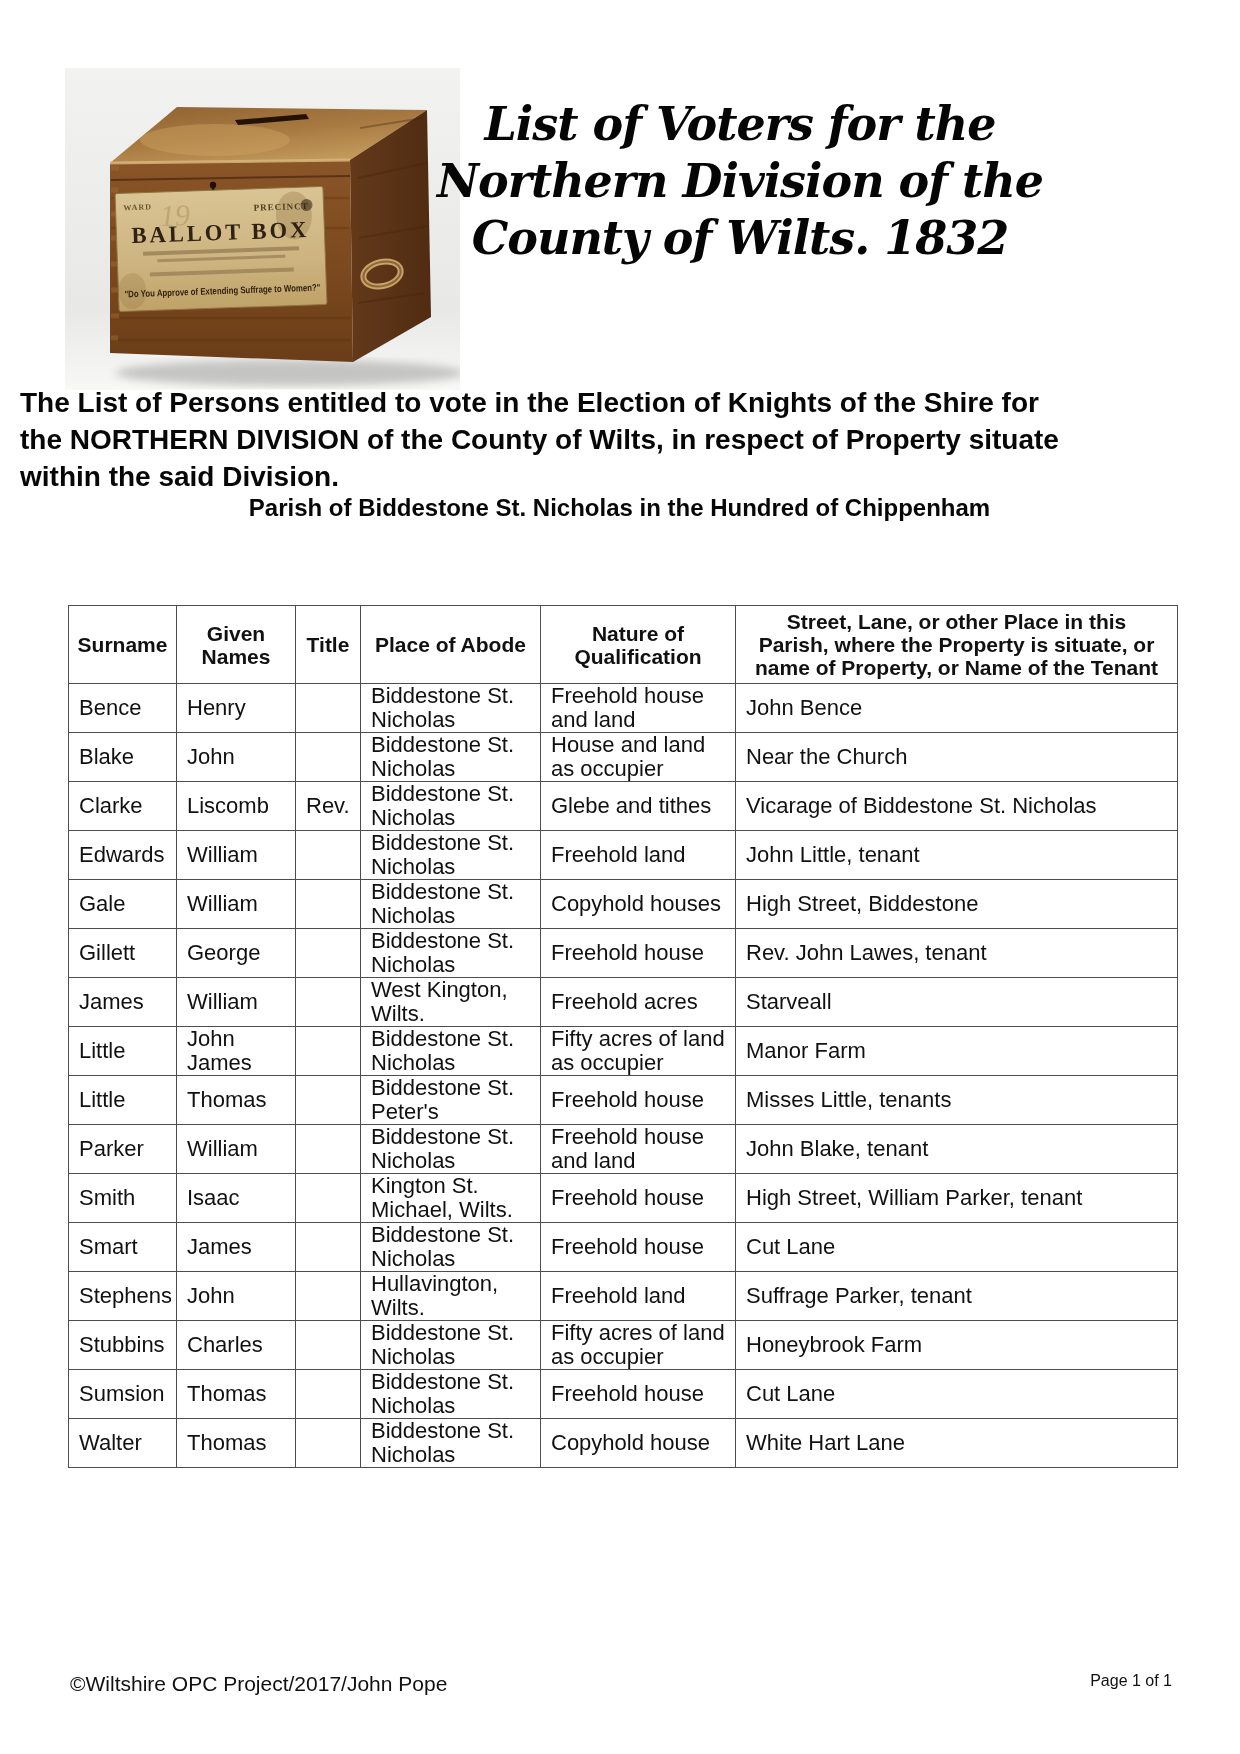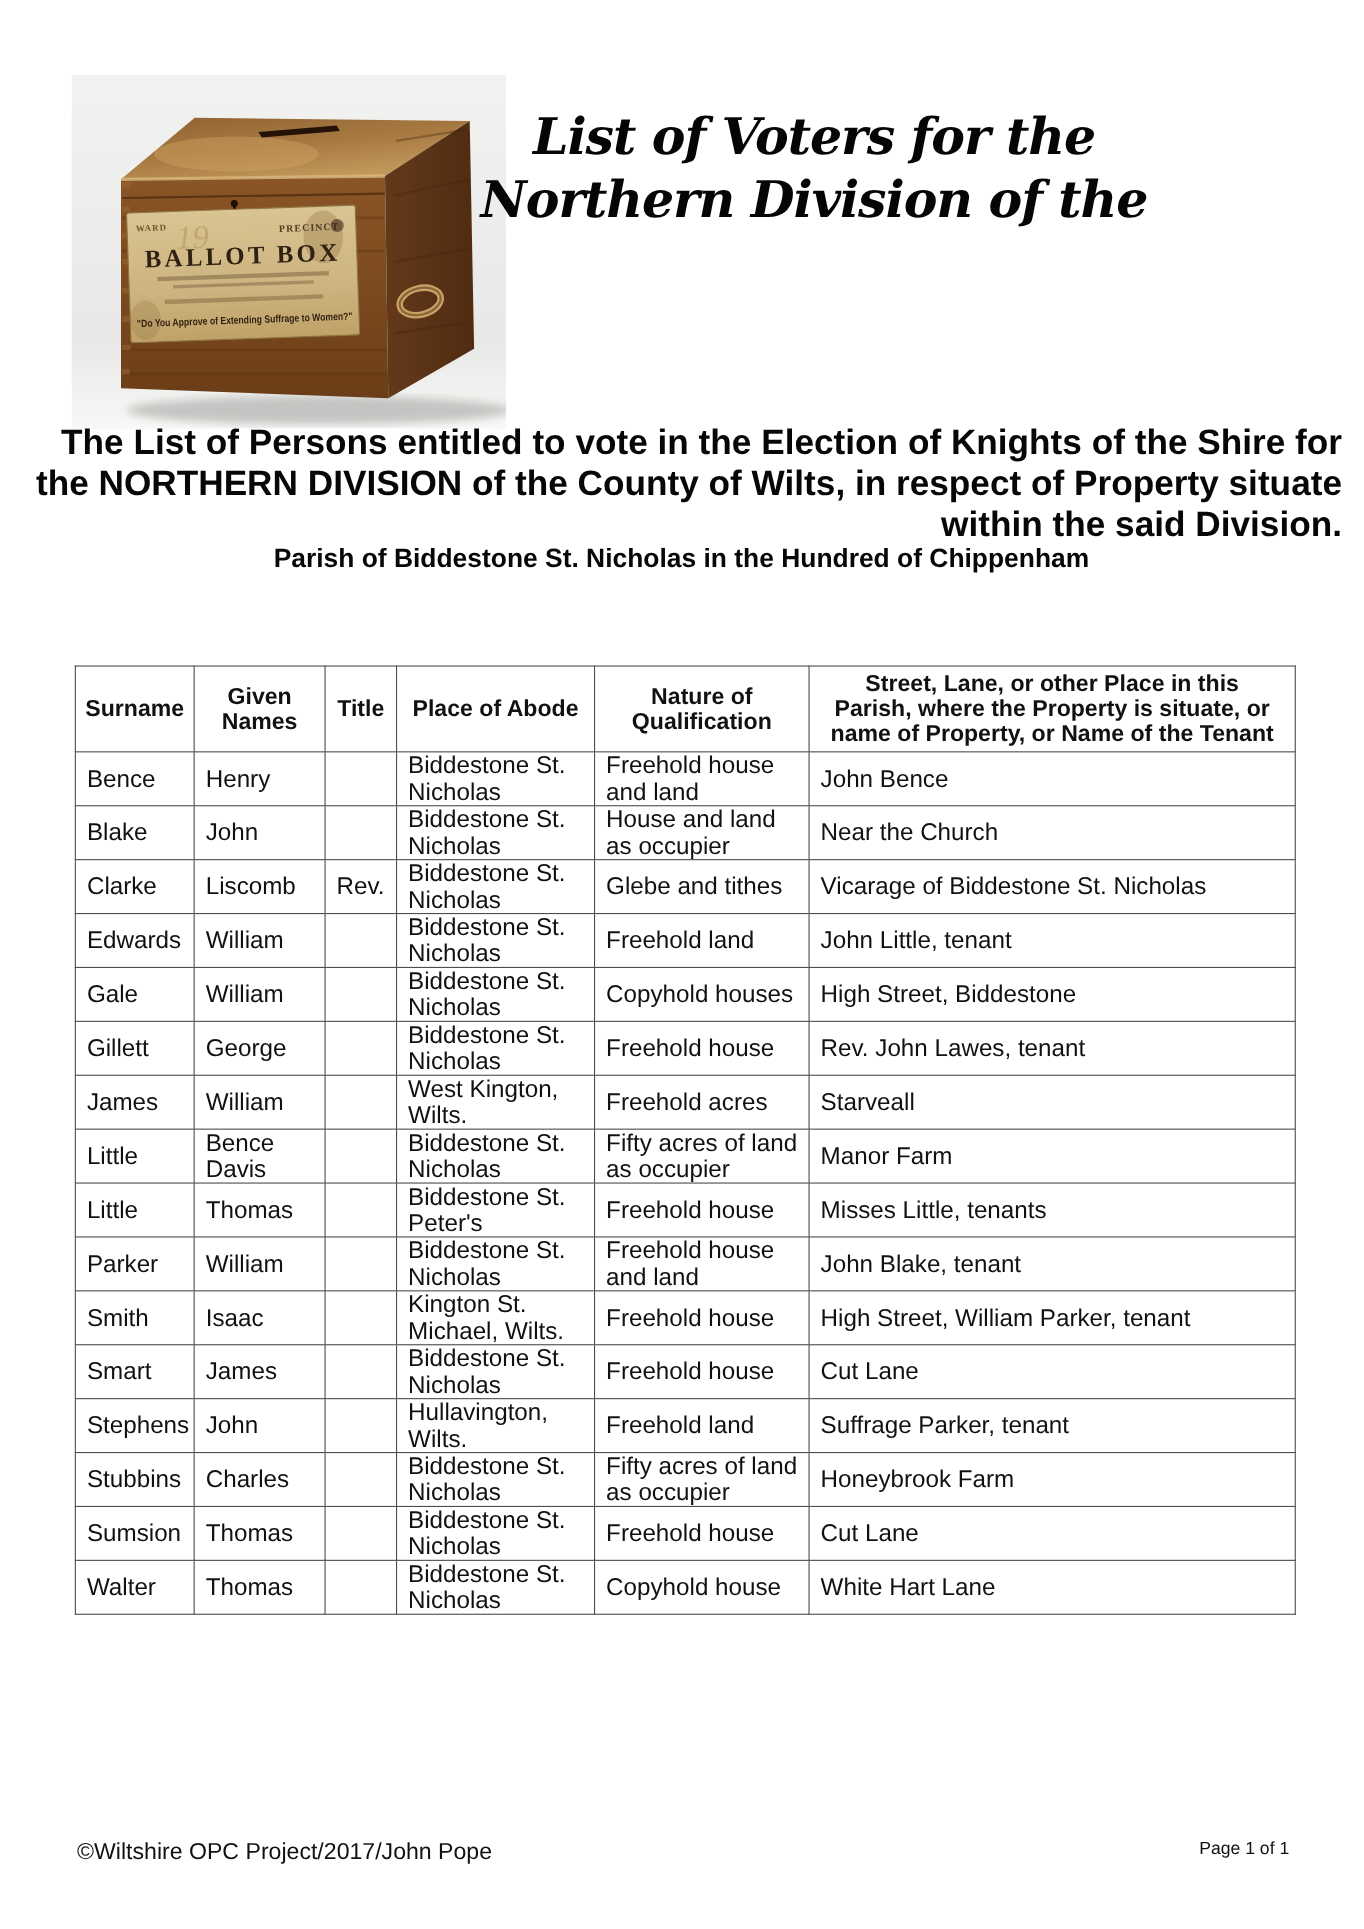--- a/index.html
+++ b/index.html
@@ -10,22 +10,22 @@
   .photo{position:absolute;left:65px;top:68px;width:395px;height:322px;}
   .photo svg{display:block;}
 
   
   .doc-title{position:absolute;left:415px;top:96px;width:650px;text-align:center;
              font-family:"DejaVu Serif","Liberation Serif",serif;
              font-style:italic;font-weight:bold;font-size:46px;line-height:57px;
              color:#050505;letter-spacing:-1px;}
 
   
-  .intro{position:absolute;left:20px;top:384px;width:1200px;text-align:right;
-         font-weight:bold;font-size:32px;line-height:37px;color:#070707;}
+  .intro{position:absolute;left:20px;top:384px;width:1200px;text-align:left;
+         font-weight:bold;font-size:28px;line-height:37px;color:#070707;}
 
   
   .parish{position:absolute;left:0;top:494px;width:1239px;text-align:center;
           font-weight:bold;font-size:24px;color:#070707;}
 
   
   table.voters{position:absolute;left:68px;top:605px;width:1109px;
                border-collapse:collapse;table-layout:fixed;
                font-size:22px;color:#111;}
   table.voters th,table.voters td{border:1px solid #4d4d4d;overflow:hidden;}
@@ -121,20 +121,21 @@
       <g transform="rotate(-14 317 206)">
         <ellipse cx="317" cy="206" rx="19" ry="12" fill="none" stroke="#c9a265" stroke-width="6"></ellipse>
         <ellipse cx="317" cy="206" rx="19" ry="12" fill="none" stroke="#7a5530" stroke-width="2" opacity="0.8"></ellipse>
       </g>
     </svg>
   </div>
 
   <div class="doc-title">
       <div>List of Voters for the</div>
       <div>Northern Division of the</div>
+      <div>County of Wilts. 1832</div>
     </div>
 
   <div class="intro">
       <div>The List of Persons entitled to vote in the Election of Knights of the Shire for</div>
       <div>the NORTHERN DIVISION of the County of Wilts, in respect of Property situate</div>
       <div>within the said Division.</div>
     </div>
 
   <div class="parish">Parish of Biddestone St. Nicholas in the Hundred of  Chippenham</div>
 
@@ -225,21 +226,21 @@
         <tr>
           <td class="col0">James</td>
           <td class="col1">William</td>
           <td class="col2"></td>
           <td class="col3">West Kington, Wilts.</td>
           <td class="col4">Freehold acres</td>
           <td class="col5">Starveall</td>
         </tr>
         <tr>
           <td class="col0">Little</td>
-          <td class="col1">Bence Davis</td>
+          <td class="col1">John James</td>
           <td class="col2"></td>
           <td class="col3">Biddestone St. Nicholas</td>
           <td class="col4">Fifty acres of land as occupier</td>
           <td class="col5">Manor Farm</td>
         </tr>
         <tr>
           <td class="col0">Little</td>
           <td class="col1">Thomas</td>
           <td class="col2"></td>
           <td class="col3">Biddestone St. Peter's</td>

